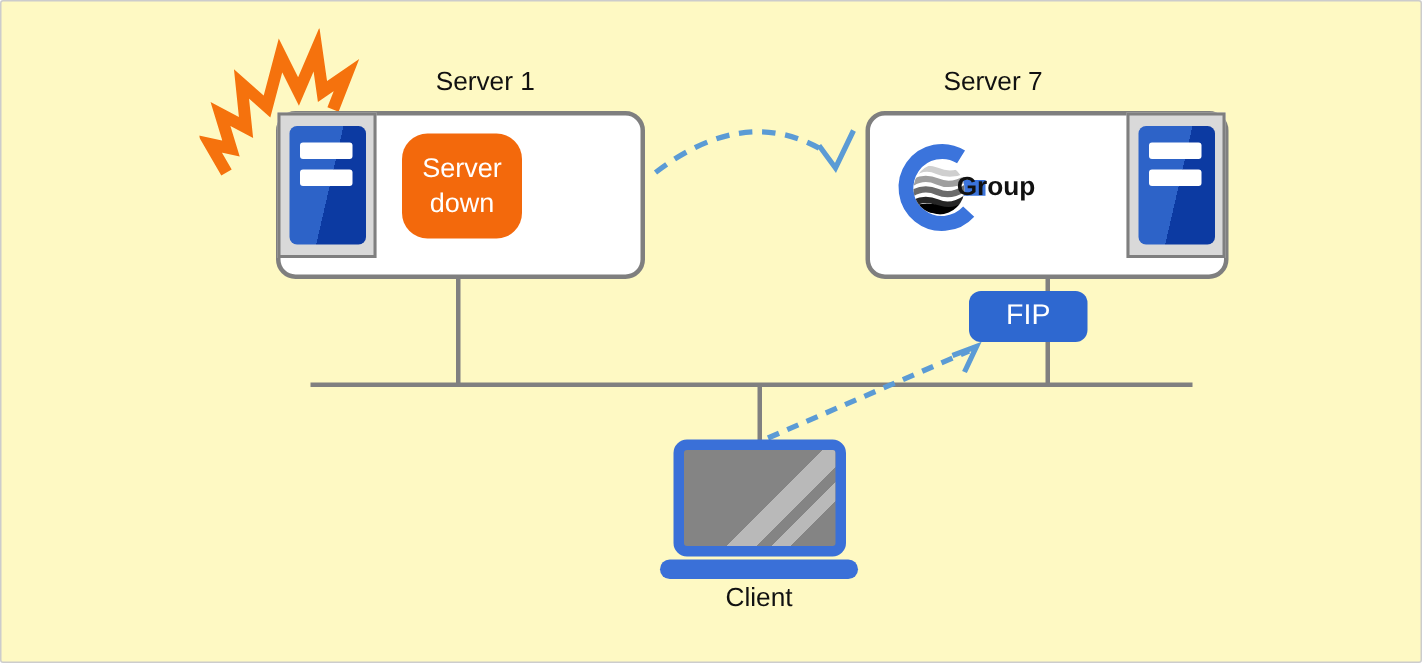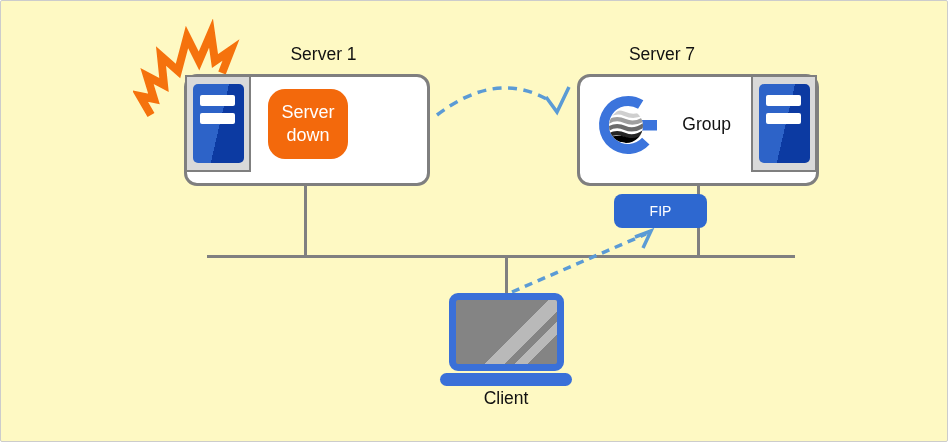--- a/index.html
+++ b/index.html
@@ -44,24 +44,24 @@
   .tower .bar.b2 { top:29px; }
   
   .badge {
     position:absolute; left:267px; top:88px; width:80px; height:70px;
     background:var(--badge-orange); border-radius:17px;
     display:flex; align-items:center; justify-content:center; text-align:center;
     color:#ffffff; font-size:18px; line-height:23px;
   }
   
   .fip {
-    position:absolute; left:613px; top:193px; width:93px; height:34px;
+    position:absolute; left:645px; top:193px; width:79px; height:34px;
     background:var(--fip-blue); border-radius:8px;
     display:flex; align-items:center; justify-content:center;
-    color:#ffffff; font-size:14px;
+    color:#ffffff; font-size:19px;
   }
   
   .line { position:absolute; background:var(--line-gray); }
   
   .laptop-frame {
     position:absolute; left:448px; top:292px; width:115px; height:78px;
     box-sizing:border-box; border:7px solid var(--device-blue);
     border-radius:9px; background:var(--screen-gray);
     overflow:hidden;
   }
@@ -128,21 +128,21 @@
       </clipPath>
     <circle class="sphere-bg" cx="30" cy="35" r="17"></circle>
     <g clip-path="url(#sphereClip)">
       <path class="wave w1" d="M 12,25 Q 20,19 29,23 T 48,22"></path>
       <path class="wave w2" d="M 12,31 Q 20,26 29,30 T 48,28"></path>
       <path class="wave w3" d="M 12,38 Q 20,33 29,37 T 48,34"></path>
       <path class="wave w4" d="M 12,45 Q 20,40 29,44 T 48,41"></path>
       <path class="wave w5" d="M 12,50 Q 20,46 30,49 T 48,46"></path>
     </g>
   </svg>
-  <div class="label" style="left:660px; top:112px; width:70px; text-align:right;">Group</div>
+  <div class="label" style="left:628px; top:112px; width:70px; text-align:center;font-weight:bold;">Group</div>
   <div class="srv-icon" style="left:750px; top:74px;">
     <div class="tower">
       <div class="bar b1"></div>
       <div class="bar b2"></div>
     </div>
   </div>
 
   <div class="fip">FIP</div>
 
   <svg class="overlay" width="948" height="442" viewBox="0 0 948 442">

